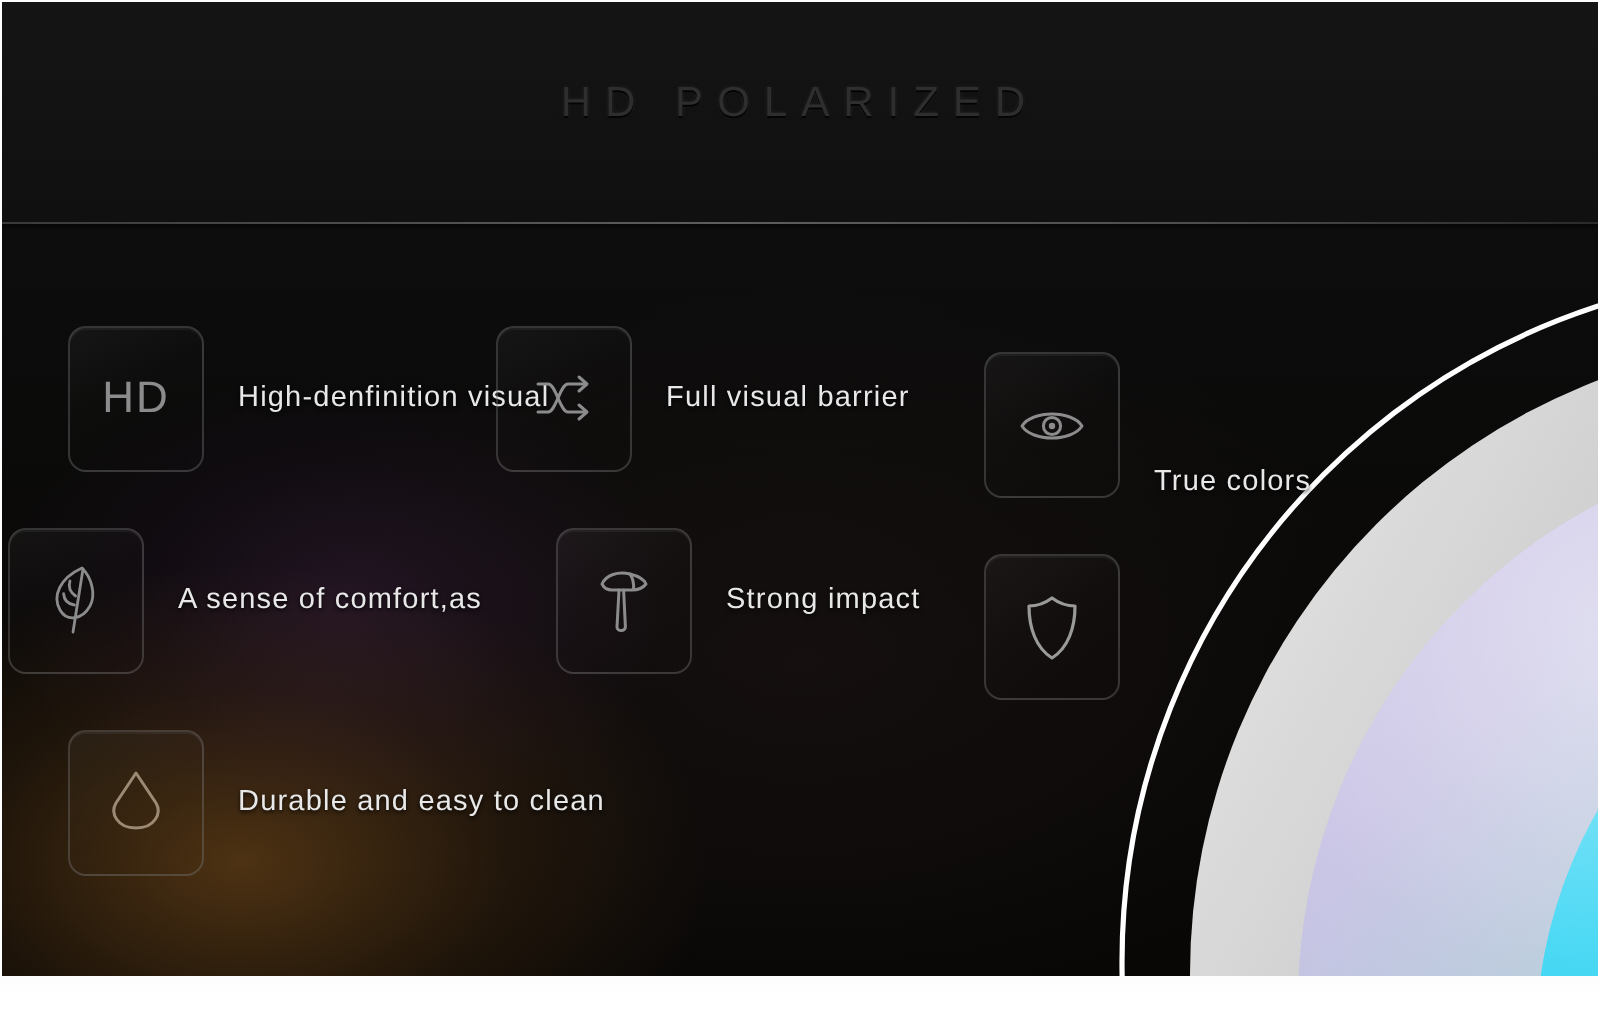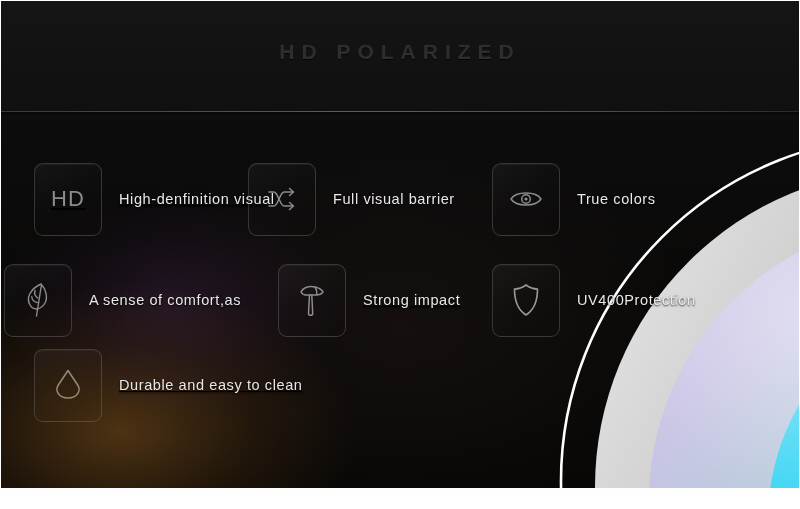--- a/index.html
+++ b/index.html
@@ -56,21 +56,21 @@
     width: 798px; height: 3px;
     background: linear-gradient(180deg, rgba(0,0,0,0.55), rgba(0,0,0,0));
   }
 
   .banner-title {
     position: absolute;
     left: 0; top: 39px;
     width: 798px;
     text-align: center;
     font-size: 21px;
-    font-weight: 700;
+    font-weight: 400;
     letter-spacing: 7px;
     color: #2e2e2e;
     text-shadow: 0 1px 0 rgba(0,0,0,0.8), 0 0 2px rgba(80,80,80,0.25);
     user-select: none;
   }
 
   
   .lens-layer {
     position: absolute;
     left: 0; top: 0;
@@ -88,30 +88,30 @@
   }
   .feature-row {
     position: absolute;
     left: 0;
     width: 798px;
     height: 100px;
     display: flex;
   }
   .row-1 { top: 38px; }
   .row-2 { top: 139px; }
-  .row-3 { top: 224px; gap: 21px; }
+  .row-3 { top: 240px; gap: 21px; }
 
   .feature-cell {
     display: flex;
     align-items: center;
     height: 100px;
   }
-  .cell-a { width: 244px; padding-left: 33px; box-sizing: border-box; text-decoration: underline; }
+  .cell-a { width: 244px; padding-left: 33px; box-sizing: border-box; }
   .cell-b { width: 244px; padding-left: 3px; box-sizing: border-box; }
-  .cell-c { width: 244px; padding-left: 3px; box-sizing: border-box; }
+  .cell-c { width: 244px; padding-left: 3px; box-sizing: border-box; align-items: flex-end; }
 
   .icon-box {
     width: 66px;
     height: 71px;
     flex: 0 0 66px;
     border: 1px solid rgba(120,120,120,0.38);
     border-radius: 9px;
     background: linear-gradient(150deg, rgba(255,255,255,0.045) 0%, rgba(255,255,255,0.012) 45%, rgba(255,255,255,0.0) 100%);
     box-shadow: inset 0 1px 0 rgba(255,255,255,0.05);
     display: flex;
@@ -284,21 +284,20 @@
           </div>
           <div class="feature-label">Strong impact</div>
         </div>
 
         <div class="feature-cell cell-c">
           <div class="icon-box">
             <svg width="28" height="34" viewBox="0 0 28 34" fill="none" stroke="#9a9a9a" stroke-width="1.6" stroke-linecap="round" stroke-linejoin="round">
               <path d="M14 2 C18 5 22.5 6 25.5 6 C25.5 17 22 27 14 32 C6 27 2.5 17 2.5 6 C5.5 6 10 5 14 2 Z"></path>
             </svg>
           </div>
-          <div class="feature-label">UV400Protection</div>
         </div>
 
       </div>
 
       <div class="feature-row row-3">
 
         <div class="feature-cell cell-a">
           <div class="icon-box">
             <svg width="28" height="34" viewBox="0 0 28 34" fill="none" stroke="#9c8a74" stroke-width="1.5" stroke-linecap="round" stroke-linejoin="round">
               <path d="M14 2.5 L24 17.5 C27 22.5 23.5 30 14 30 C4.5 30 1 22.5 4 17.5 Z"></path>

